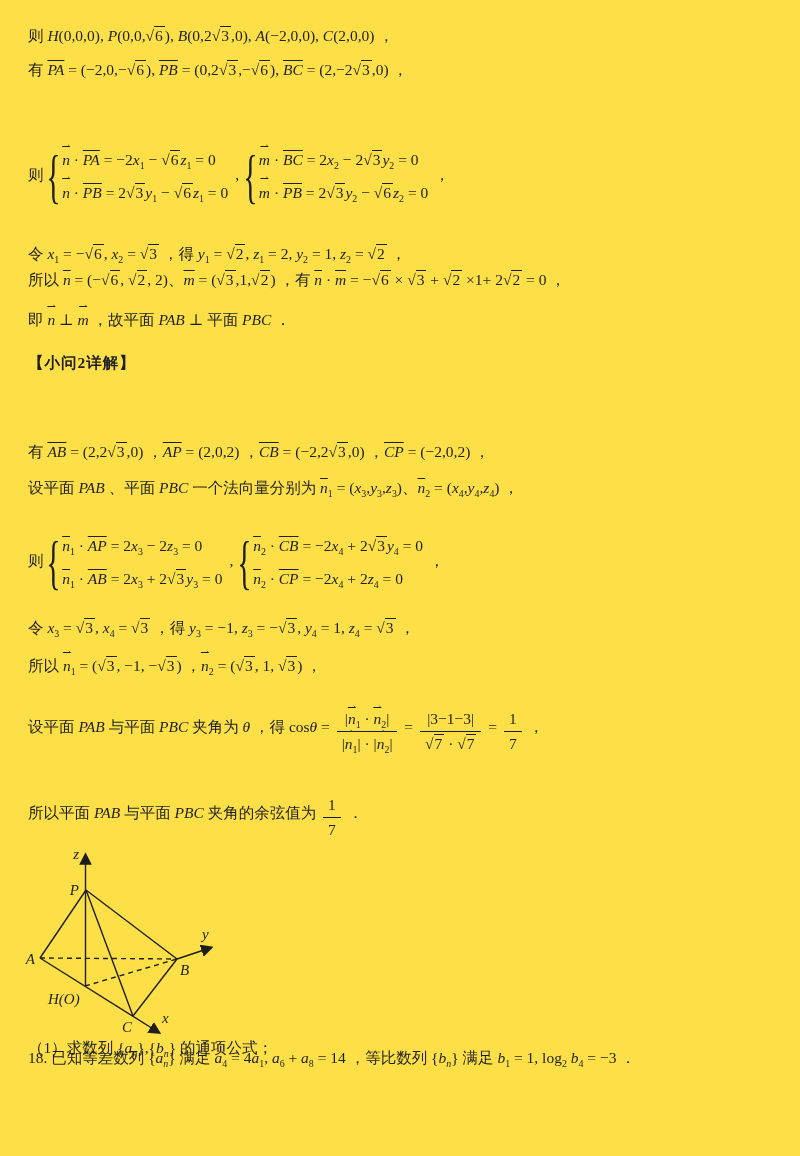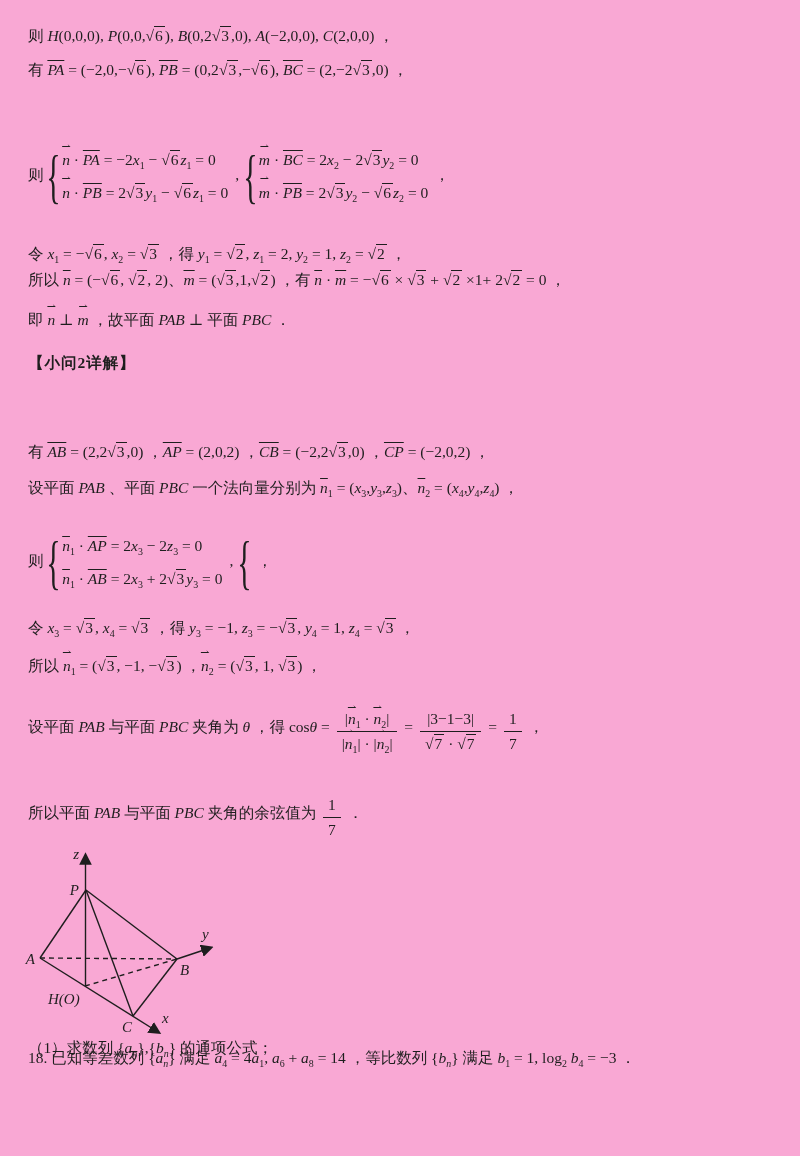--- a/index.html
+++ b/index.html
@@ -1,17 +1,17 @@
 <!DOCTYPE html>
 <html><head>
 <meta charset="utf-8">
 <style>
   html,body { margin:0; padding:0; background:#ffffff; }
   .page {
-    position:relative; width:800px; height:1156px; background:#f9a8d4;
+    position:relative; width:800px; height:1156px; background:#fde047;
     color:#1e1e1e; font-family:"Liberation Serif","DejaVu Serif",serif;
     font-size:15.5px; overflow:hidden;
   }
   .ln { position:absolute; left:28px; white-space:nowrap; line-height:1.5; }
   .hd { font-weight:bold; letter-spacing:1px; }
   i { font-family:"Liberation Serif","DejaVu Serif",serif; }
   sub { font-size:64%; line-height:0; }
   .ol { text-decoration:overline; }
   .q { white-space:nowrap; font-style:normal; }
   .q .r { border-top:1.2px solid #1e1e1e; padding:0 2px 0 1px; }
@@ -63,20 +63,24 @@
   <div class="ln" style="top:440px">有 <i class="ol">AB</i> = (2,2<span class="q">√<span class="r">3</span></span>,0) ，<i class="ol">AP</i> = (2,0,2) ，<i class="ol">CB</i> = (−2,2<span class="q">√<span class="r">3</span></span>,0) ，<i class="ol">CP</i> = (−2,0,2) ，</div>
   <div class="ln" style="top:476px">设平面 <i>PAB</i> 、平面 <i>PBC</i> 一个法向量分别为 <i class="ol">n</i><sub>1</sub> = (<i>x</i><sub>3</sub>,<i>y</i><sub>3</sub>,<i>z</i><sub>3</sub>)、<i class="ol">n</i><sub>2</sub> = (<i>x</i><sub>4</sub>,<i>y</i><sub>4</sub>,<i>z</i><sub>4</sub>) ，</div>
   <div class="ln" style="top:532px">则 <span class="sys">
         <span class="br">{</span>
         <span class="rows">
           <span><i class="ol">n</i><sub>1</sub> · <i class="ol">AP</i> = 2<i>x</i><sub>3</sub> − 2<i>z</i><sub>3</sub> = 0</span>
           <span><i class="ol">n</i><sub>1</sub> · <i class="ol">AB</i> = 2<i>x</i><sub>3</sub> + 2<span class="q">√<span class="r">3</span></span><i>y</i><sub>3</sub> = 0</span>
         </span>
       </span><span class="sep">,</span><span class="sys">
         <span class="br">{</span>
+        <span class="rows">
+          <span><i class="ol">n</i><sub>2</sub> · <i class="ol">CB</i> = −2<i>x</i><sub>4</sub> + 2<span class="q">√<span class="r">3</span></span><i>y</i><sub>4</sub> = 0</span>
+          <span><i class="ol">n</i><sub>2</sub> · <i class="ol">CP</i> = −2<i>x</i><sub>4</sub> + 2<i>z</i><sub>4</sub> = 0</span>
+        </span>
       </span> ，</div>
   <div class="ln" style="top:616px">令 <i>x</i><sub>3</sub> = <span class="q">√<span class="r">3</span></span>, <i>x</i><sub>4</sub> = <span class="q">√<span class="r">3</span></span> ，得 <i>y</i><sub>3</sub> = −1, <i>z</i><sub>3</sub> = −<span class="q">√<span class="r">3</span></span>, <i>y</i><sub>4</sub> = 1, <i>z</i><sub>4</sub> = <span class="q">√<span class="r">3</span></span> ，</div>
   <div class="ln" style="top:654px">所以 <span class="v"><span class="a">⇀</span><i>n</i></span><sub>1</sub> = (<span class="q">√<span class="r">3</span></span>, −1, −<span class="q">√<span class="r">3</span></span>) ，<span class="v"><span class="a">⇀</span><i>n</i></span><sub>2</sub> = (<span class="q">√<span class="r">3</span></span>, 1, <span class="q">√<span class="r">3</span></span>) ，</div>
   <div class="ln" style="top:702px">设平面 <i>PAB</i> 与平面 <i>PBC</i> 夹角为 <i>θ</i> ，得 cos<i>θ</i> = <span class="f">
         <span class="n">|<span class="v"><span class="a">⇀</span><i>n</i></span><sub>1</sub> · <span class="v"><span class="a">⇀</span><i>n</i></span><sub>2</sub>|</span>
         <span class="d">|<span class="v"><span class="a">⇀</span><i>n</i></span><sub>1</sub>| · |<span class="v"><span class="a">⇀</span><i>n</i></span><sub>2</sub>|</span>
       </span> = <span class="f">
         <span class="n">|3−1−3|</span>
         <span class="d"><span class="q">√<span class="r">7</span></span> · <span class="q">√<span class="r">7</span></span></span>
       </span> = <span class="f">

